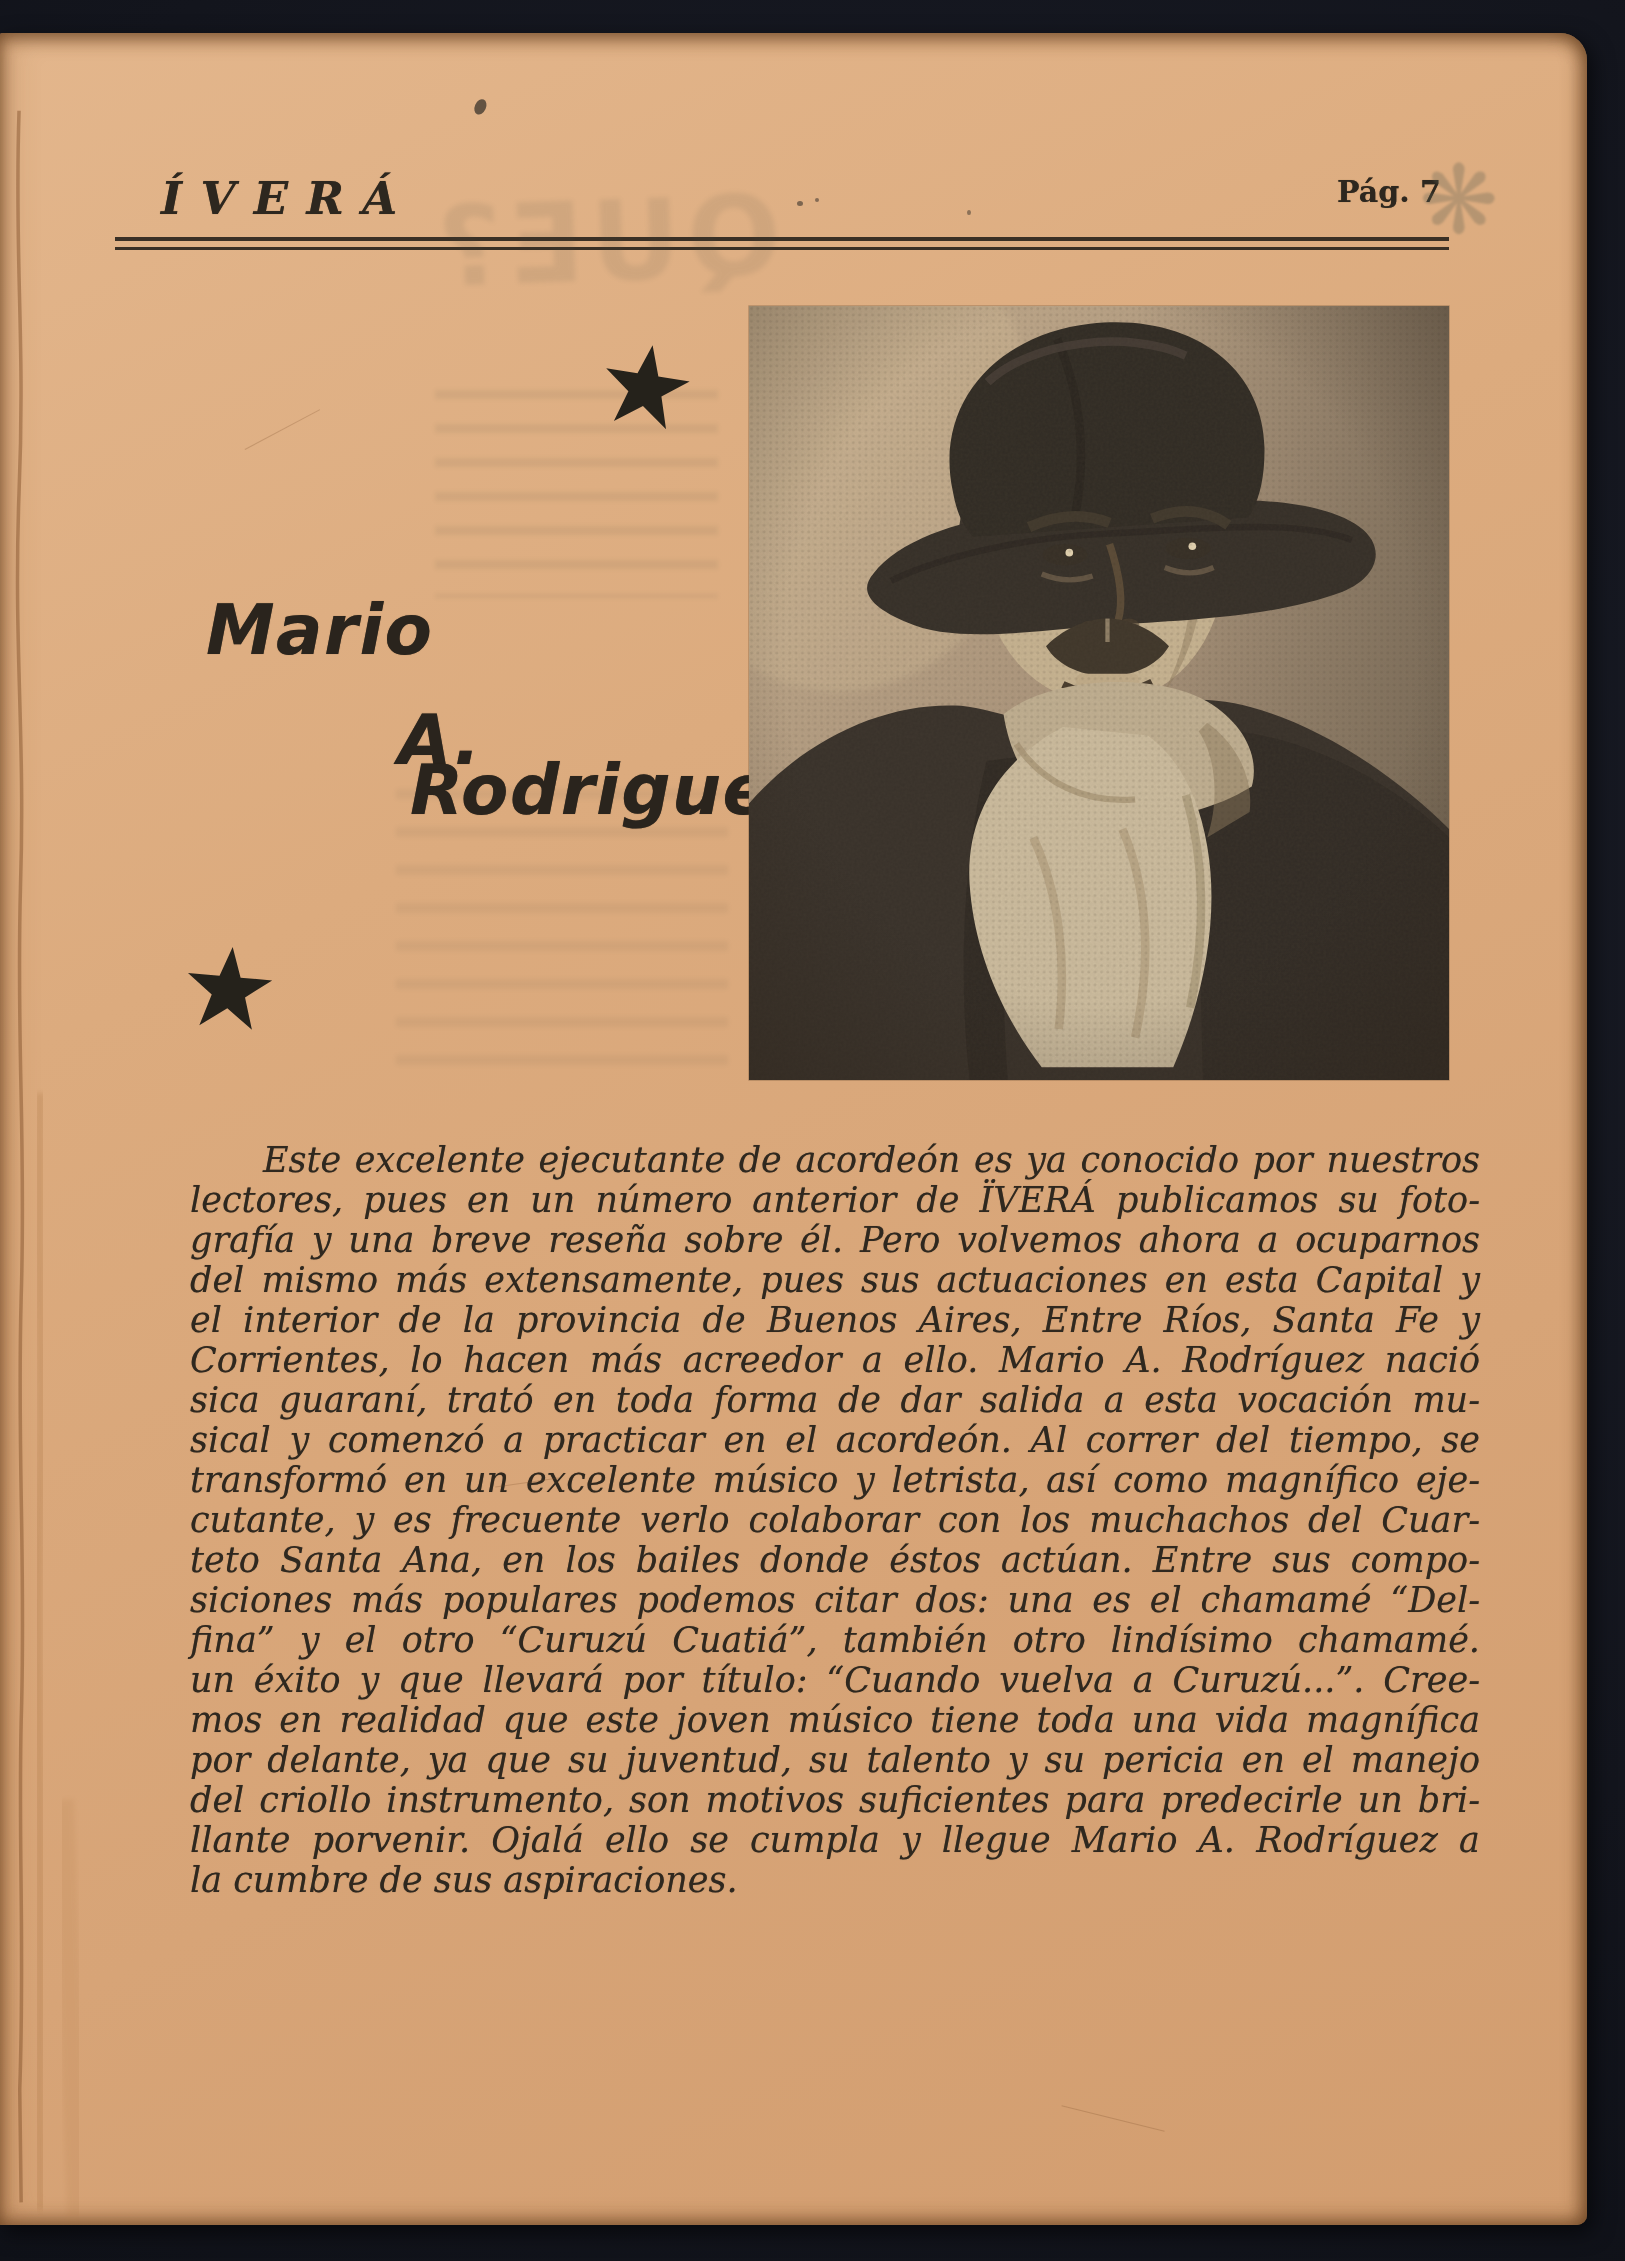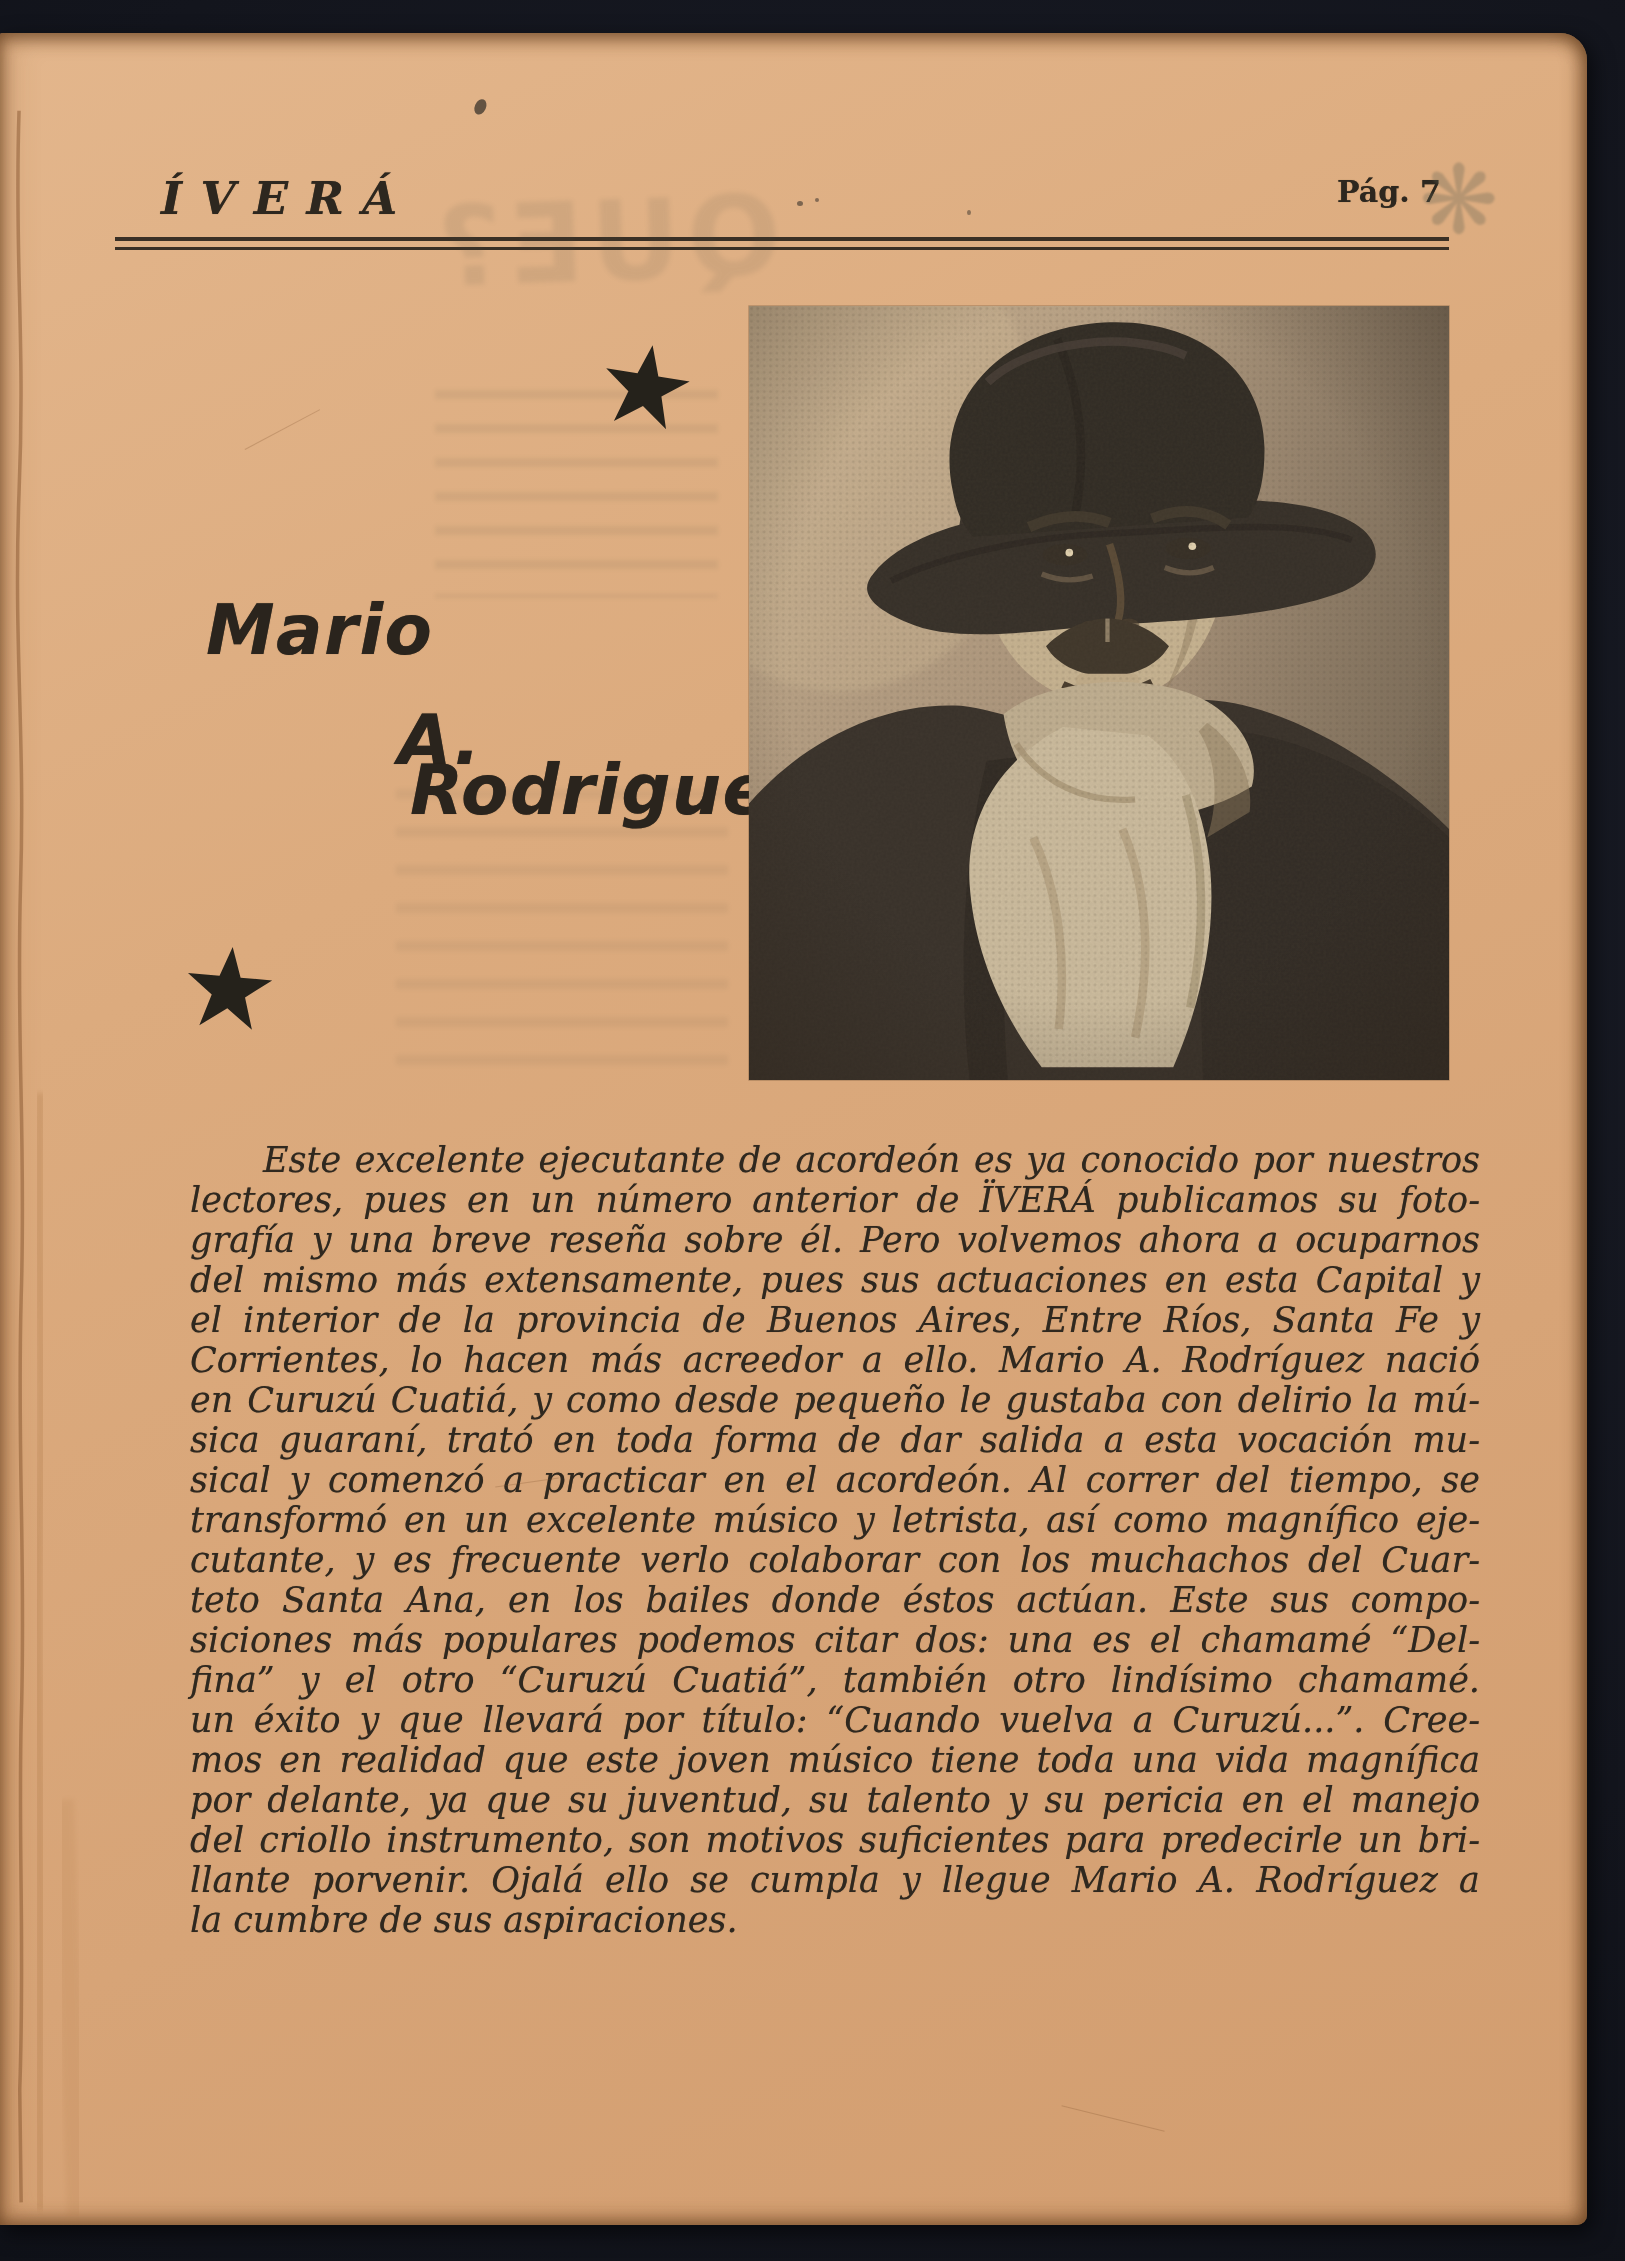--- a/index.html
+++ b/index.html
@@ -190,26 +190,25 @@
       </svg>
     </div>
 
     <div class="article">
         <div class="line first">Este excelente ejecutante de acordeón es ya conocido por nuestros</div>
         <div class="line">lectores, pues en un número anterior de ÏVERÁ publicamos su foto-</div>
         <div class="line">grafía y una breve reseña sobre él. Pero volvemos ahora a ocuparnos</div>
         <div class="line">del mismo más extensamente, pues sus actuaciones en esta Capital y</div>
         <div class="line">el interior de la provincia de Buenos Aires, Entre Ríos, Santa Fe y</div>
         <div class="line">Corrientes, lo hacen más acreedor a ello. Mario A. Rodríguez nació</div>
-        <div class="line">en Curuzú Cuatiá, y como desde pequeño le gustaba con delirio la mú-</div>
         <div class="line">sica guaraní, trató en toda forma de dar salida a esta vocación mu-</div>
         <div class="line">sical y comenzó a practicar en el acordeón. Al correr del tiempo, se</div>
         <div class="line">transformó en un excelente músico y letrista, así como magnífico eje-</div>
         <div class="line">cutante, y es frecuente verlo colaborar con los muchachos del Cuar-</div>
-        <div class="line">teto Santa Ana, en los bailes donde éstos actúan. Este sus compo-</div>
+        <div class="line">teto Santa Ana, en los bailes donde éstos actúan. Entre sus compo-</div>
         <div class="line">siciones más populares podemos citar dos: una es el chamamé “Del-</div>
         <div class="line">fina” y el otro “Curuzú Cuatiá”, también otro lindísimo chamamé.</div>
         <div class="line">un éxito y que llevará por título: “Cuando vuelva a Curuzú...”. Cree-</div>
         <div class="line">mos en realidad que este joven músico tiene toda una vida magnífica</div>
         <div class="line">por delante, ya que su juventud, su talento y su pericia en el manejo</div>
         <div class="line">del criollo instrumento, son motivos suficientes para predecirle un bri-</div>
         <div class="line">llante porvenir. Ojalá ello se cumpla y llegue Mario A. Rodríguez a</div>
         <div class="line last">la cumbre de sus aspiraciones.</div>
       </div>
 

